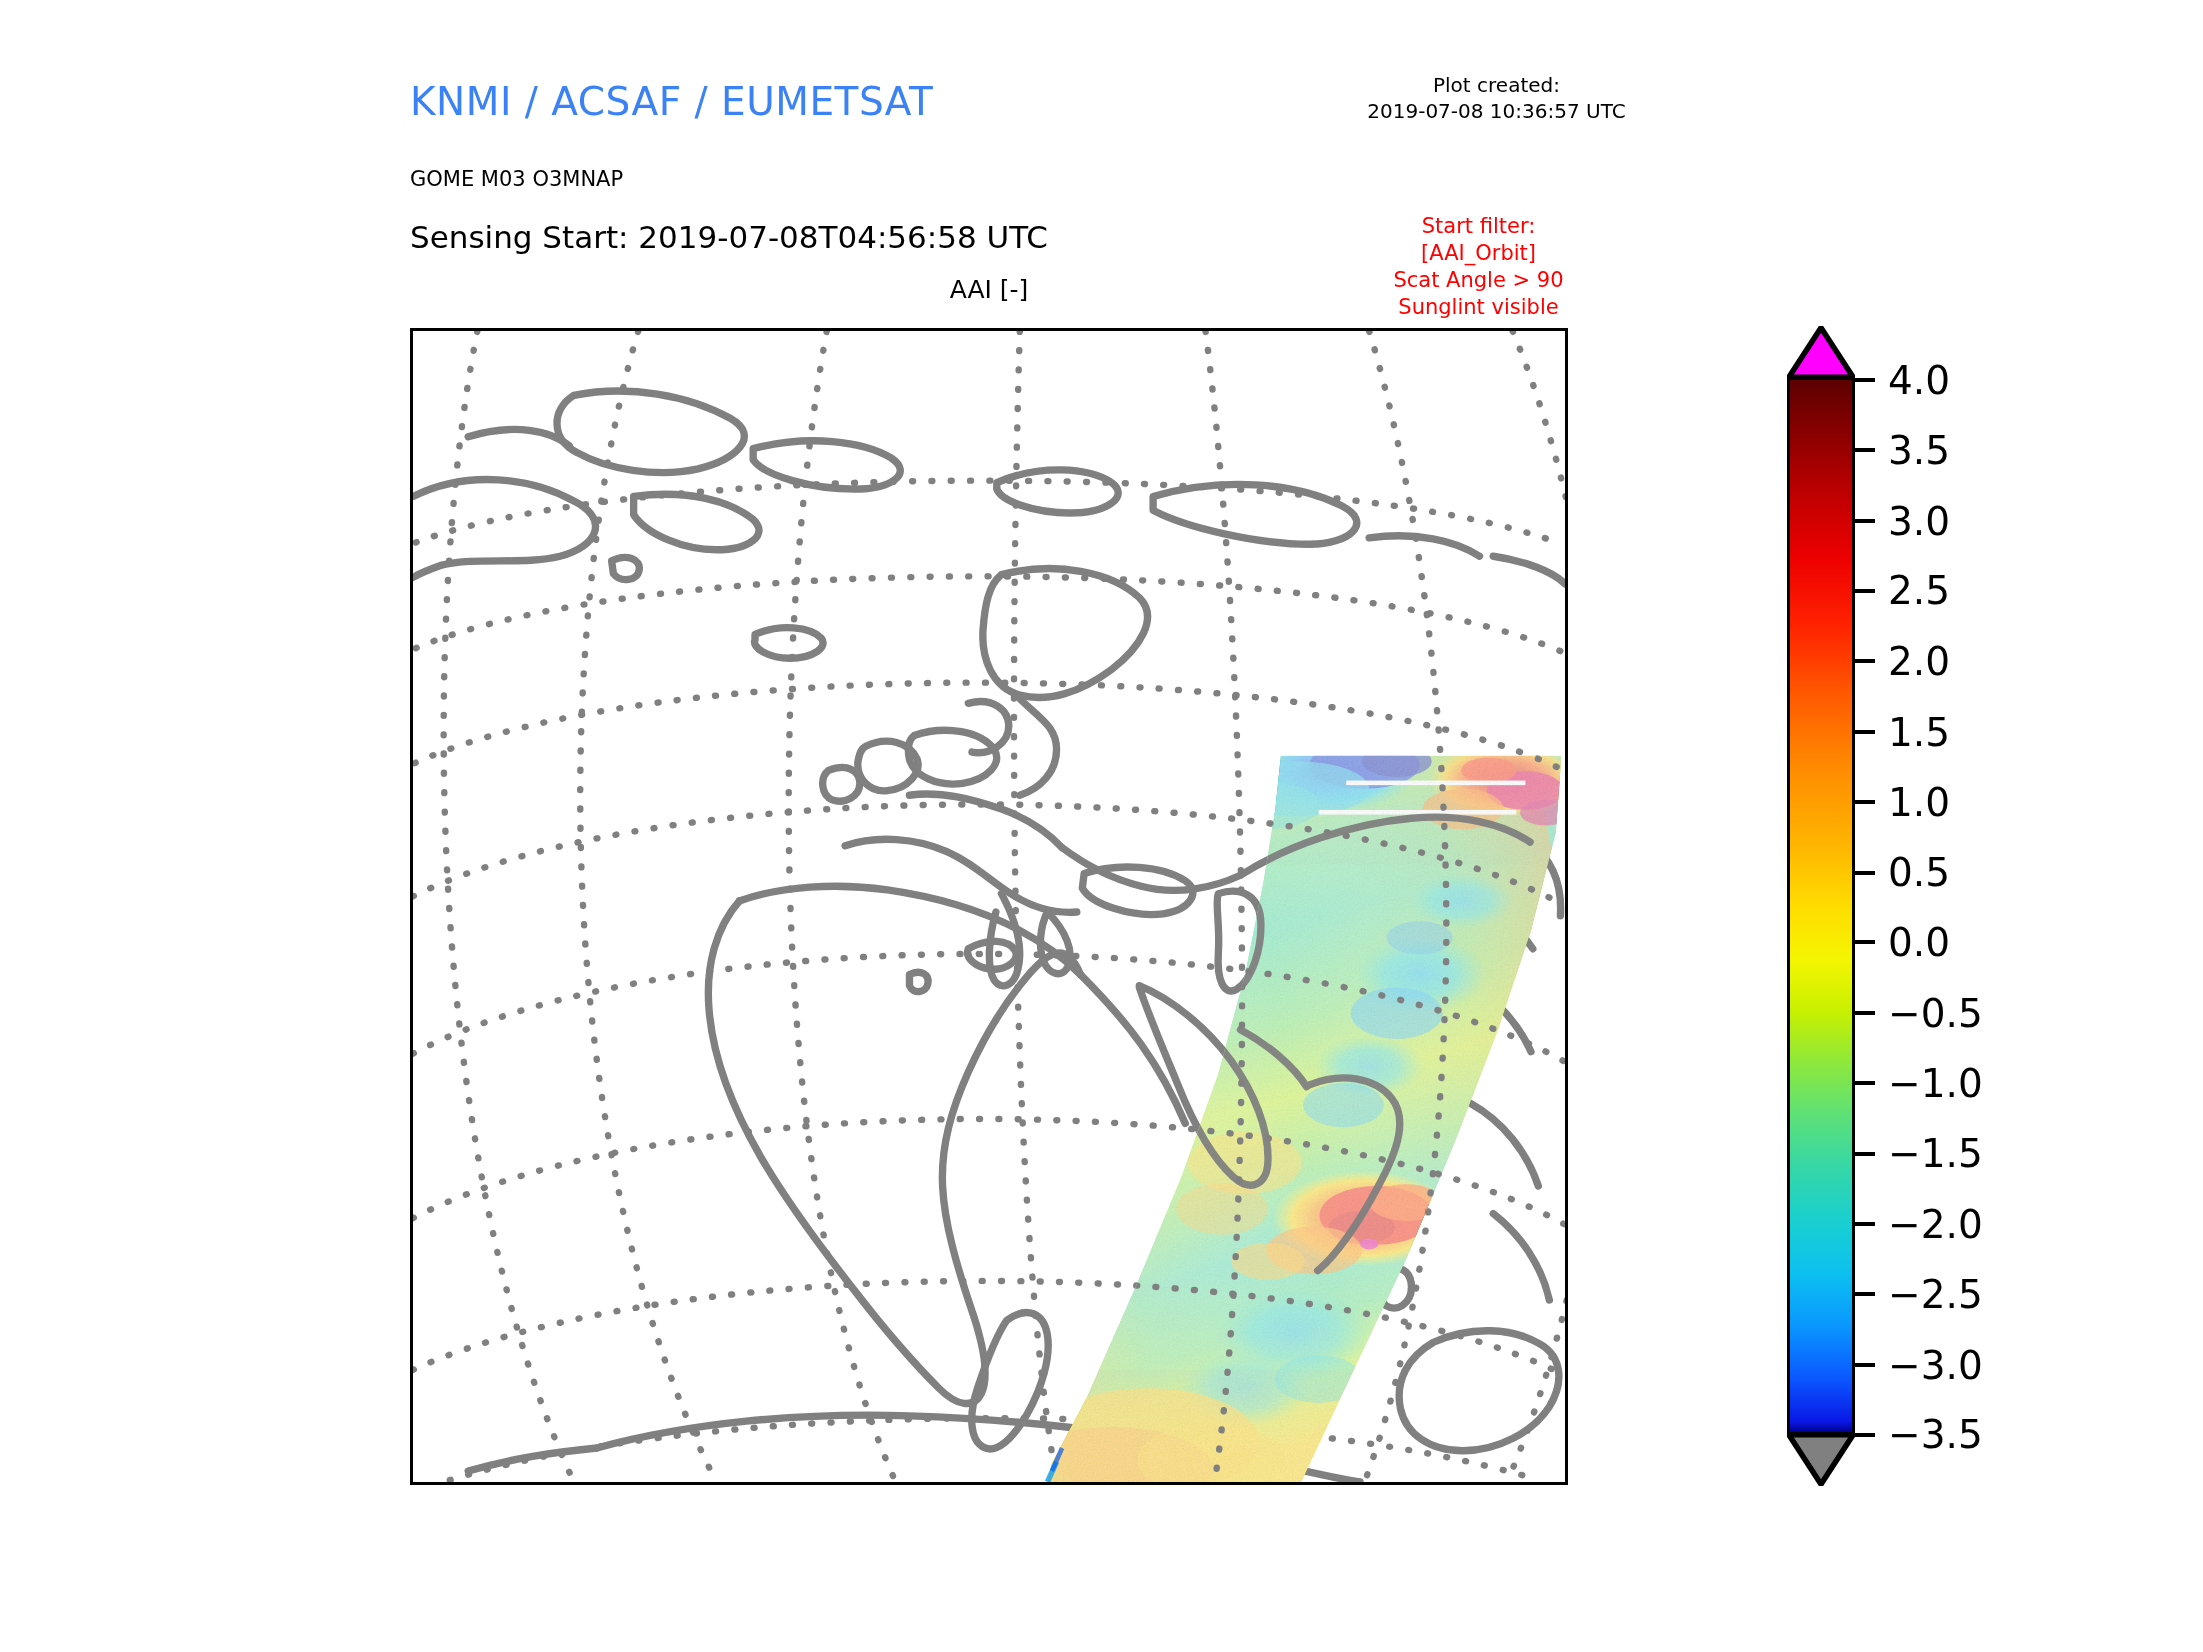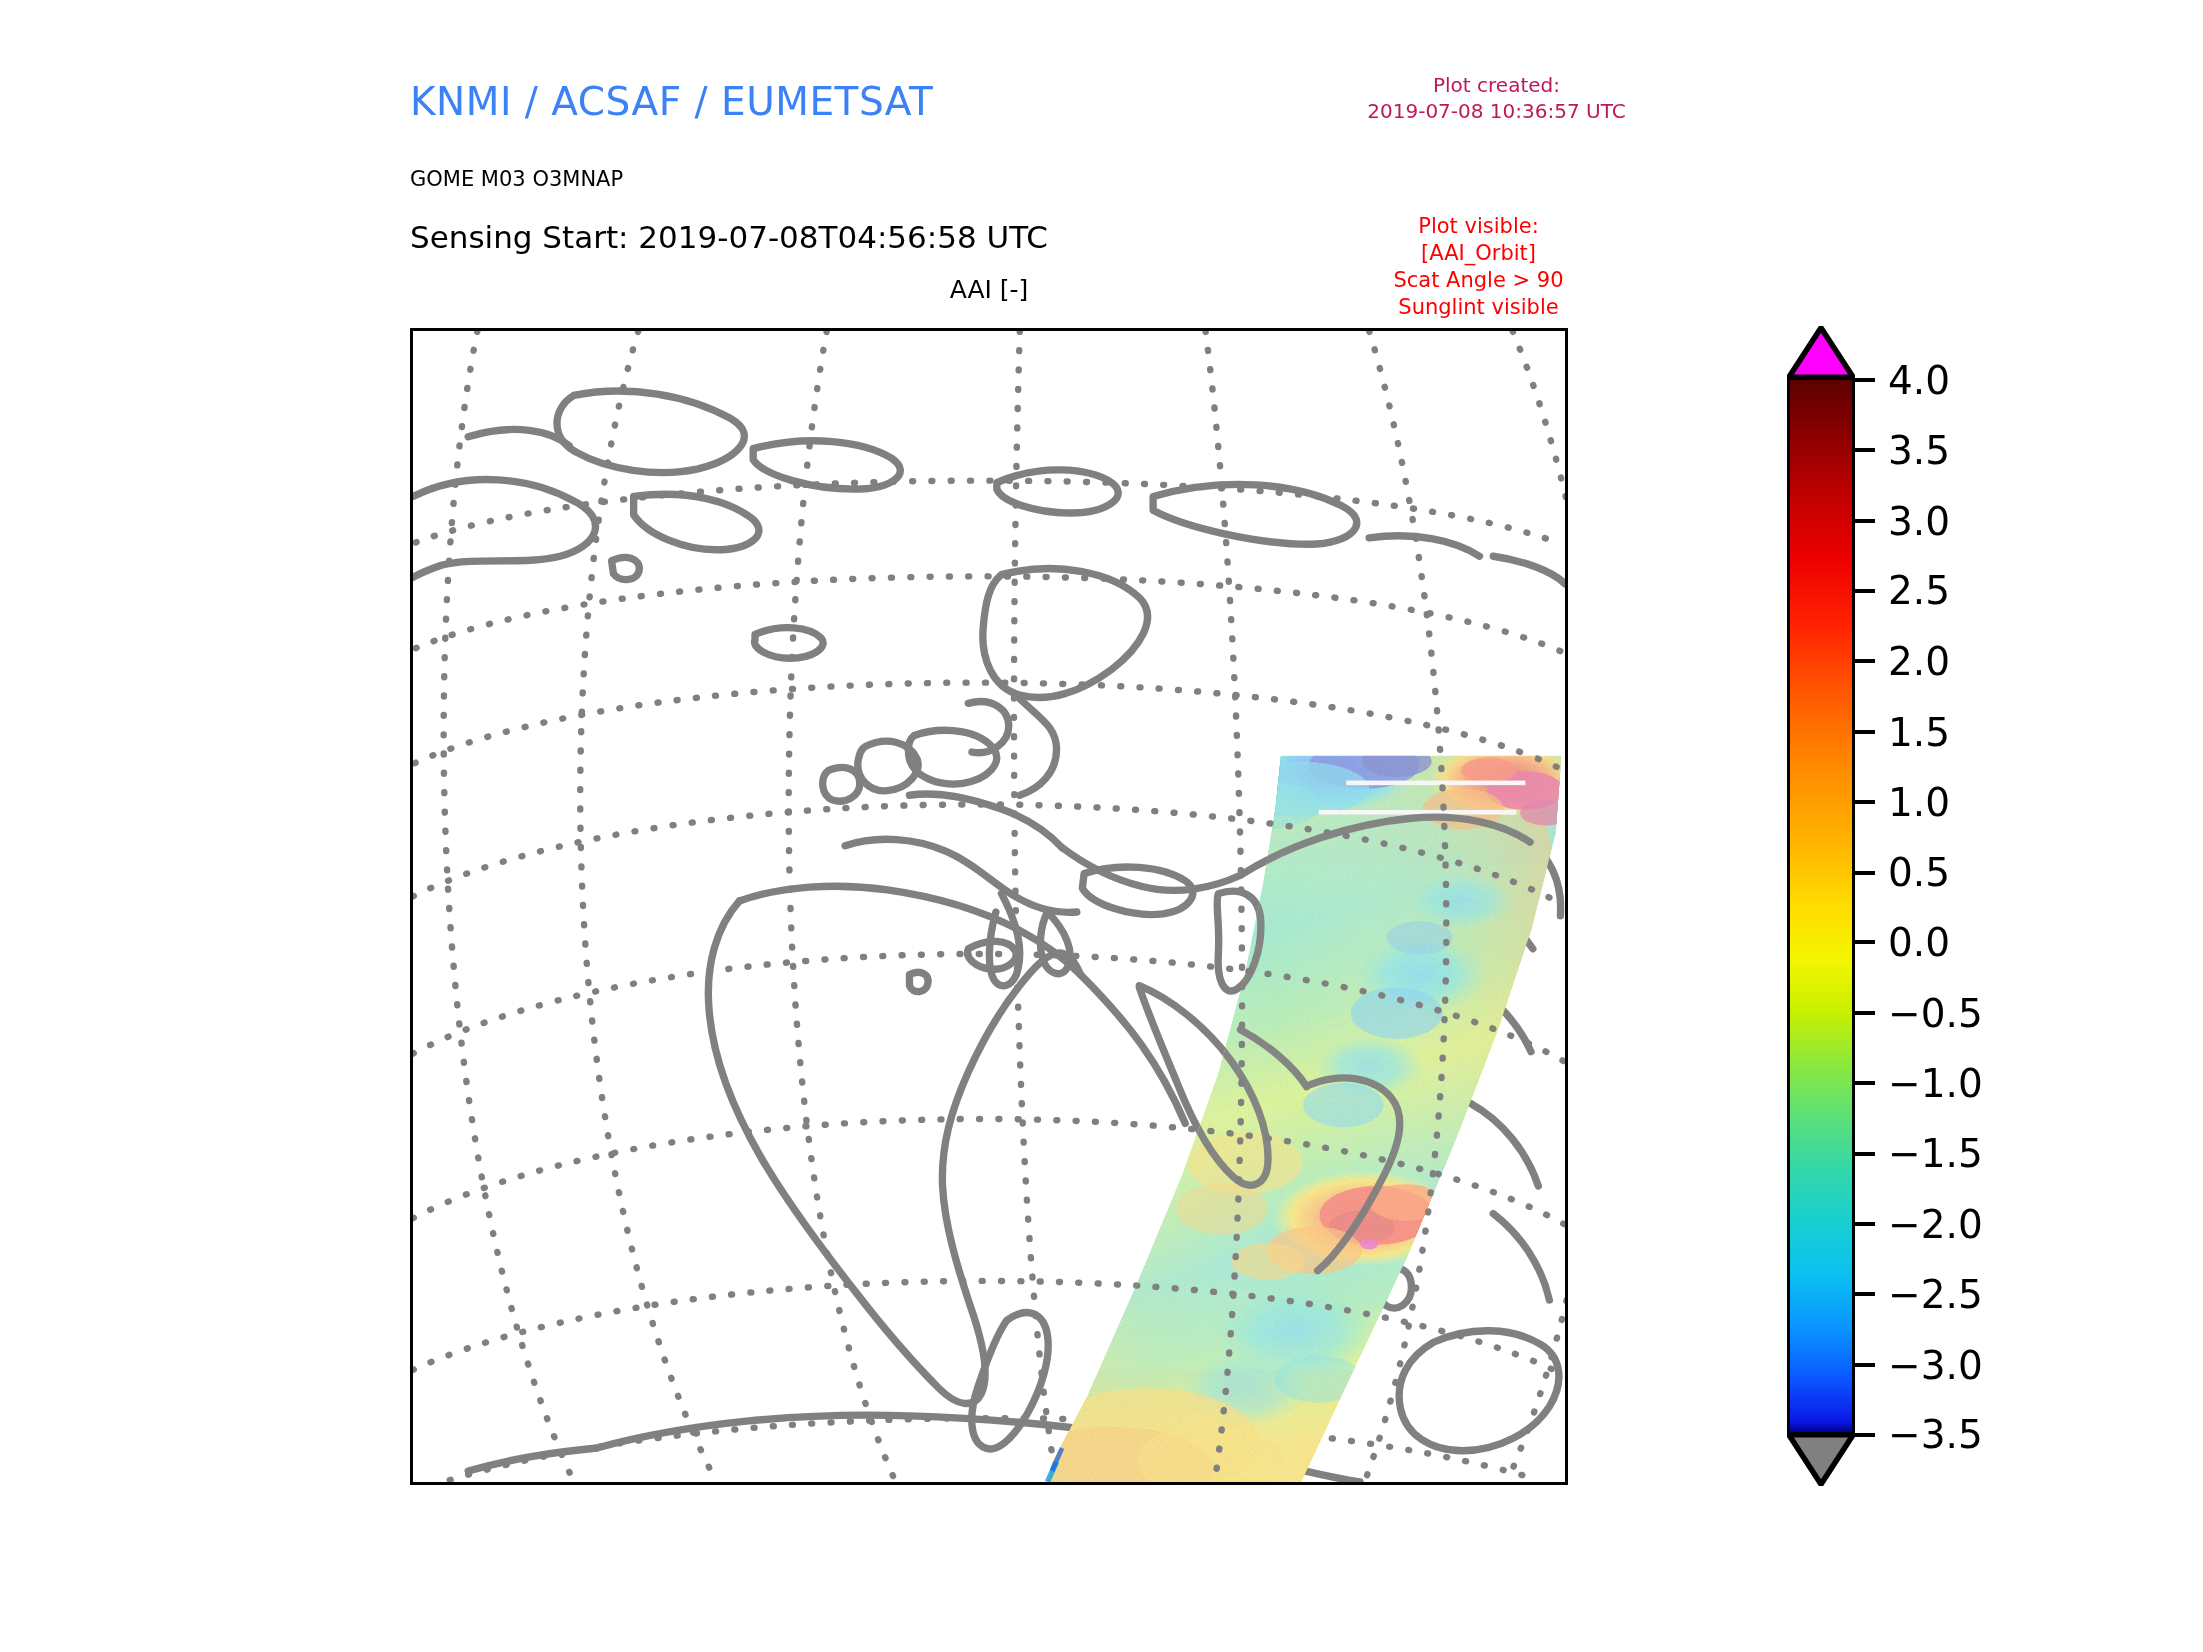--- a/index.html
+++ b/index.html
@@ -3,21 +3,21 @@
 <meta charset="utf-8">
 <style>
   html,body{margin:0;padding:0;background:#ffffff;}
   body{width:2204px;height:1653px;position:relative;overflow:hidden;
        font-family:"DejaVu Sans",sans-serif;color:#000;}
 
   .abs{position:absolute;}
 
   
   #org-title{left:410px;top:79px;font-size:39px;color:#3b82f6;letter-spacing:0.5px;white-space:nowrap;}
-  #plot-created{left:1322px;top:72px;width:349px;text-align:center;font-size:20px;line-height:26px;color:#be185d;}
+  #plot-created{left:1322px;top:72px;width:349px;text-align:center;font-size:20px;line-height:26px;color:#000000;}
   #plot-created div{white-space:nowrap;}
 
   #product-title{left:410px;top:167px;font-size:21px;white-space:nowrap;}
   #sensing-start{left:410px;top:219px;font-size:31px;white-space:nowrap;}
 
   #plot-filter{left:1359px;top:213px;width:239px;text-align:center;font-size:21px;line-height:27px;color:#ff0000;}
   #plot-filter div{white-space:nowrap;}
 
   #axis-title{left:410px;top:275px;width:1158px;text-align:center;font-size:25px;}
 
@@ -64,21 +64,21 @@
 
 <div class="abs" id="plot-created">
   <div>Plot created:</div>
   <div>2019-07-08 10:36:57 UTC</div>
 </div>
 
 <div class="abs" id="product-title">GOME M03 O3MNAP</div>
 <div class="abs" id="sensing-start">Sensing Start: 2019-07-08T04:56:58 UTC</div>
 
 <div class="abs" id="plot-filter">
-  <div>Plot visible:</div>
+  <div>Start filter:</div>
   <div>[AAI_Orbit]</div>
   <div>Scat Angle &gt; 90</div>
   <div>Sunglint visible</div>
 </div>
 
 <div class="abs" id="axis-title">AAI [-]</div>
 
 <div class="abs" id="map-frame">
 <svg id="map-svg" viewBox="0 0 1253 1252" preserveAspectRatio="none">
   <defs>

